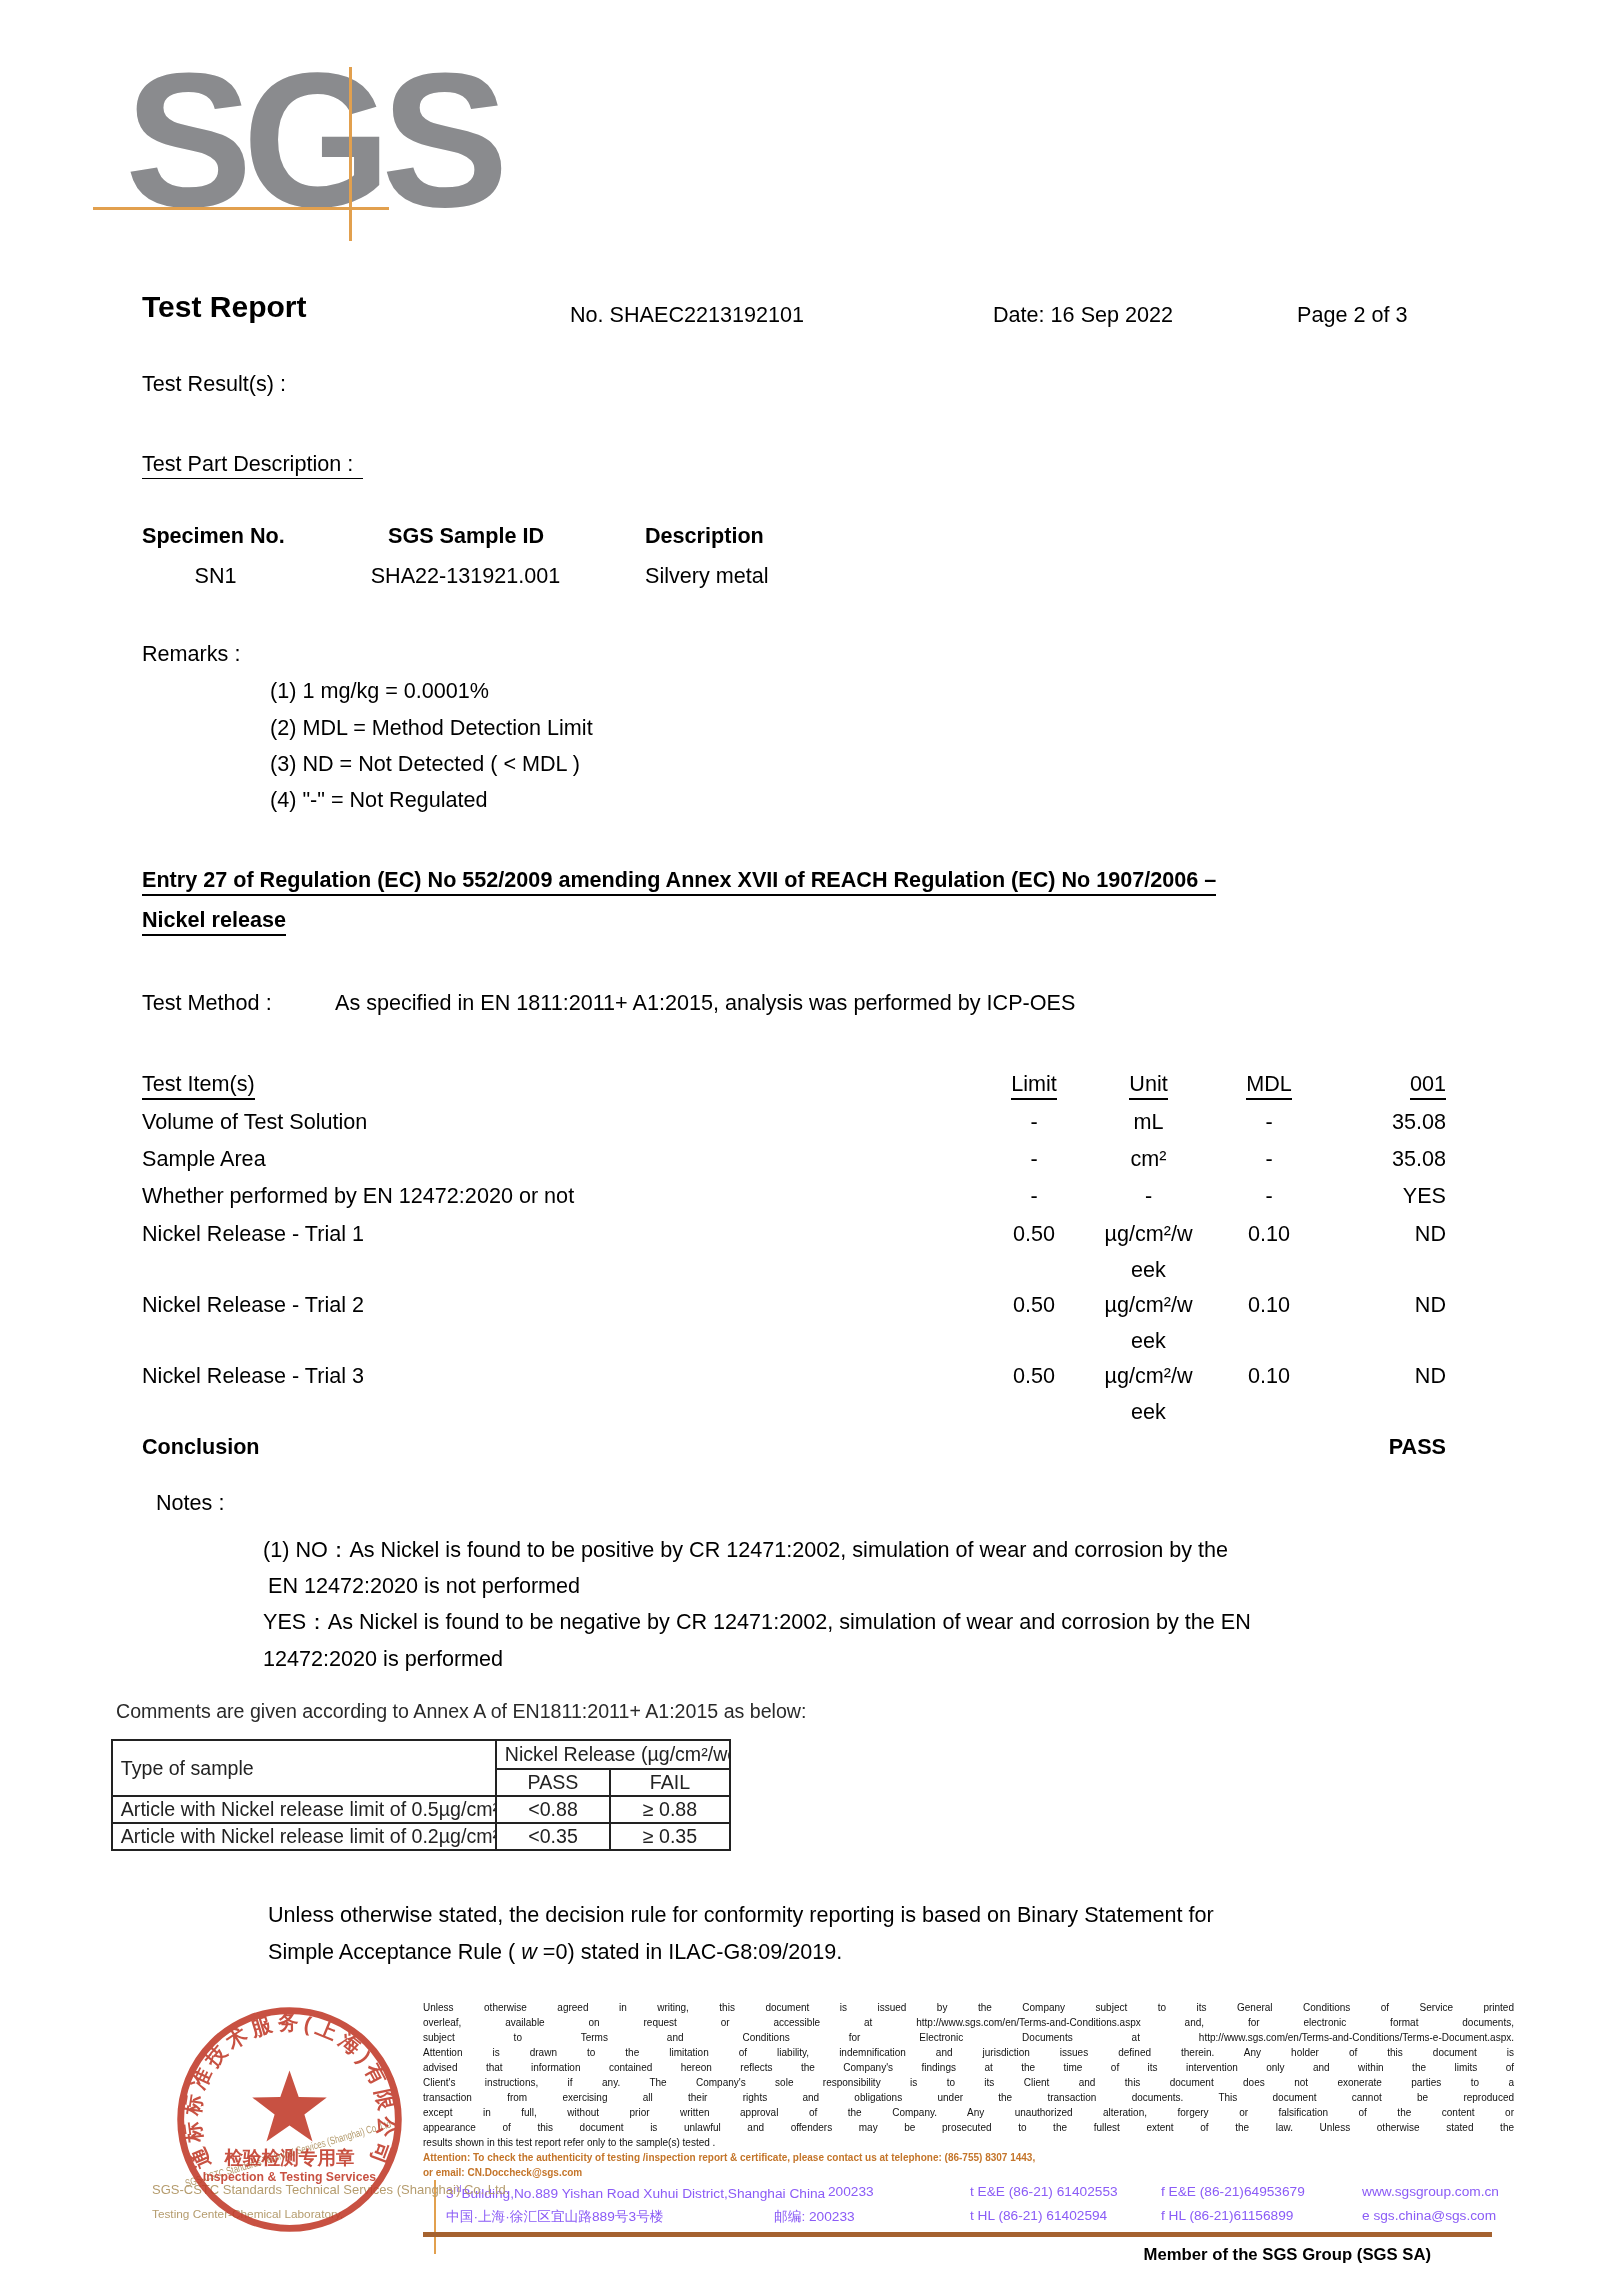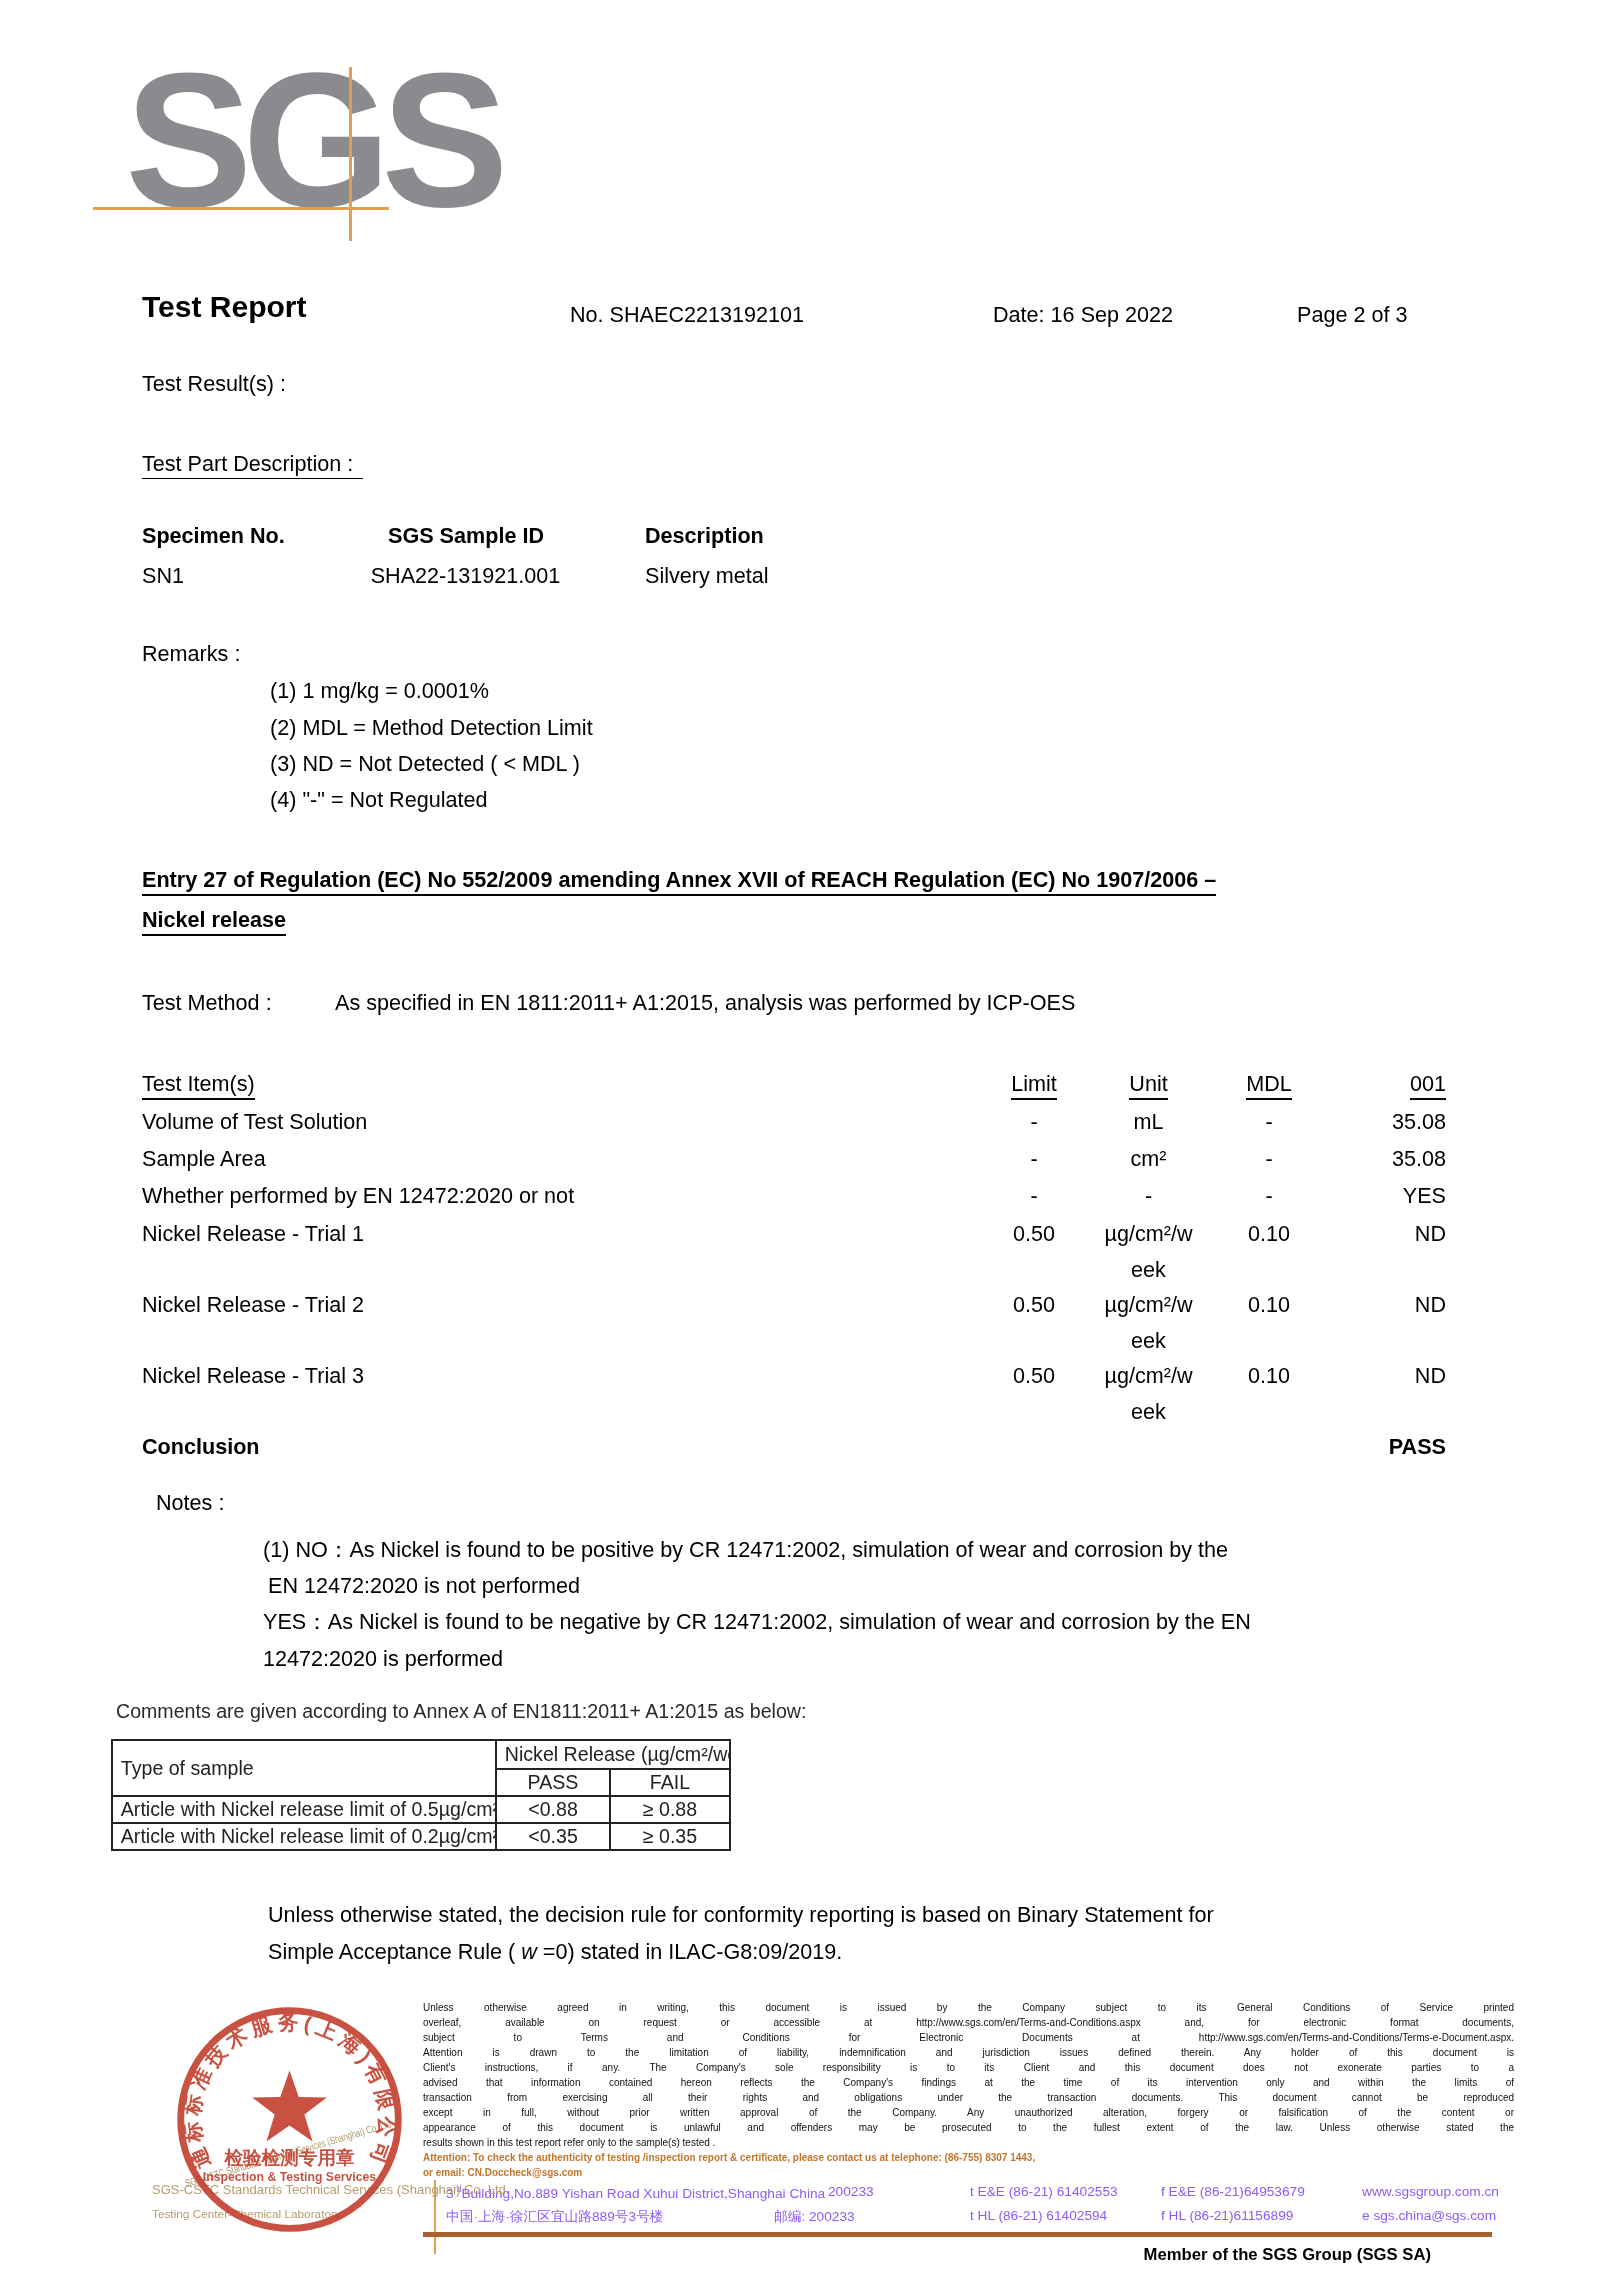--- a/index.html
+++ b/index.html
@@ -52,21 +52,21 @@
   <div class="abs fs22" style="left:1297px;top:300px;">Page 2 of 3</div>
 
   <div class="abs fs22" style="left:142px;top:369px;">Test Result(s) :</div>
   <div class="abs fs22" style="left:142px;top:449px;">
     <span class="ulthin">Test Part Description :</span>
   </div>
 
   <div class="abs fs22 b" style="left:142px;top:521px;text-align:center;">Specimen No.</div>
   <div class="abs fs22 b" style="left:363px;top:521px;width:206px;text-align:center;">SGS Sample ID</div>
   <div class="abs fs22 b" style="left:645px;top:521px;">Description</div>
-  <div class="abs fs22" style="left:142px;top:561px;width:147px;">SN1</div>
+  <div class="abs fs22" style="left:142px;top:561px;width:147px;text-align:center;">SN1</div>
   <div class="abs fs22" style="left:338px;top:561px;width:255px;text-align:center;">SHA22-131921.001</div>
   <div class="abs fs22" style="left:645px;top:561px;">Silvery metal</div>
 
   <div class="abs fs22" style="left:142px;top:639px;">Remarks :</div>
   <div class="abs fs22" style="left:270px;top:676px;">(1) 1 mg/kg = 0.0001%</div>
   <div class="abs fs22" style="left:270px;top:713px;">(2) MDL = Method Detection Limit</div>
   <div class="abs fs22" style="left:270px;top:749px;">(3) ND = Not Detected ( &lt; MDL )</div>
   <div class="abs fs22" style="left:270px;top:785px;">(4) "-" = Not Regulated</div>
 
   <div class="abs fs22 b" style="left:142px;top:865px;">
@@ -214,22 +214,22 @@
       <text x="127" y="172" text-anchor="middle" font-size="19" font-weight="bold" fill="#c13a28">检验检测专用章</text>
       <text x="127" y="190" text-anchor="middle" font-size="12.5" font-weight="bold" fill="#c13a28">Inspection &amp; Testing Services</text>
     </g>
   </svg>
 
   <div class="abs disc" style="left:423px;top:2000px;width:1091px;">
     <div class="just">Unless otherwise agreed in writing, this document is issued by the Company subject to its General Conditions of Service printed</div>
     <div class="just">overleaf, available on request or accessible at http://www.sgs.com/en/Terms-and-Conditions.aspx and, for electronic format documents,</div>
     <div class="just">subject to Terms and Conditions for Electronic Documents at http://www.sgs.com/en/Terms-and-Conditions/Terms-e-Document.aspx.</div>
     <div class="just">Attention is drawn to the limitation of liability, indemnification and jurisdiction issues defined therein. Any holder of this document is</div>
+    <div class="just">advised that information contained hereon reflects the Company's findings at the time of its intervention only and within the limits of</div>
     <div class="just">Client's instructions, if any. The Company's sole responsibility is to its Client and this document does not exonerate parties to a</div>
-    <div class="just">advised that information contained hereon reflects the Company's findings at the time of its intervention only and within the limits of</div>
     <div class="just">transaction from exercising all their rights and obligations under the transaction documents. This document cannot be reproduced</div>
     <div class="just">except in full, without prior written approval of the Company. Any unauthorized alteration, forgery or falsification of the content or</div>
     <div class="just">appearance of this document is unlawful and offenders may be prosecuted to the fullest extent of the law. Unless otherwise stated the</div>
     <div>results shown in this test report refer only to the sample(s) tested .</div>
     <div class="attn">Attention: To check the authenticity of testing /inspection report &amp; certificate, please contact us at telephone: (86-755) 8307 1443,</div>
     <div class="attn">or email: CN.Doccheck@sgs.com</div>
   </div>
 
   <div class="abs vline" style="left:434px;top:2180px;height:74px;width:2px;"></div>
 

